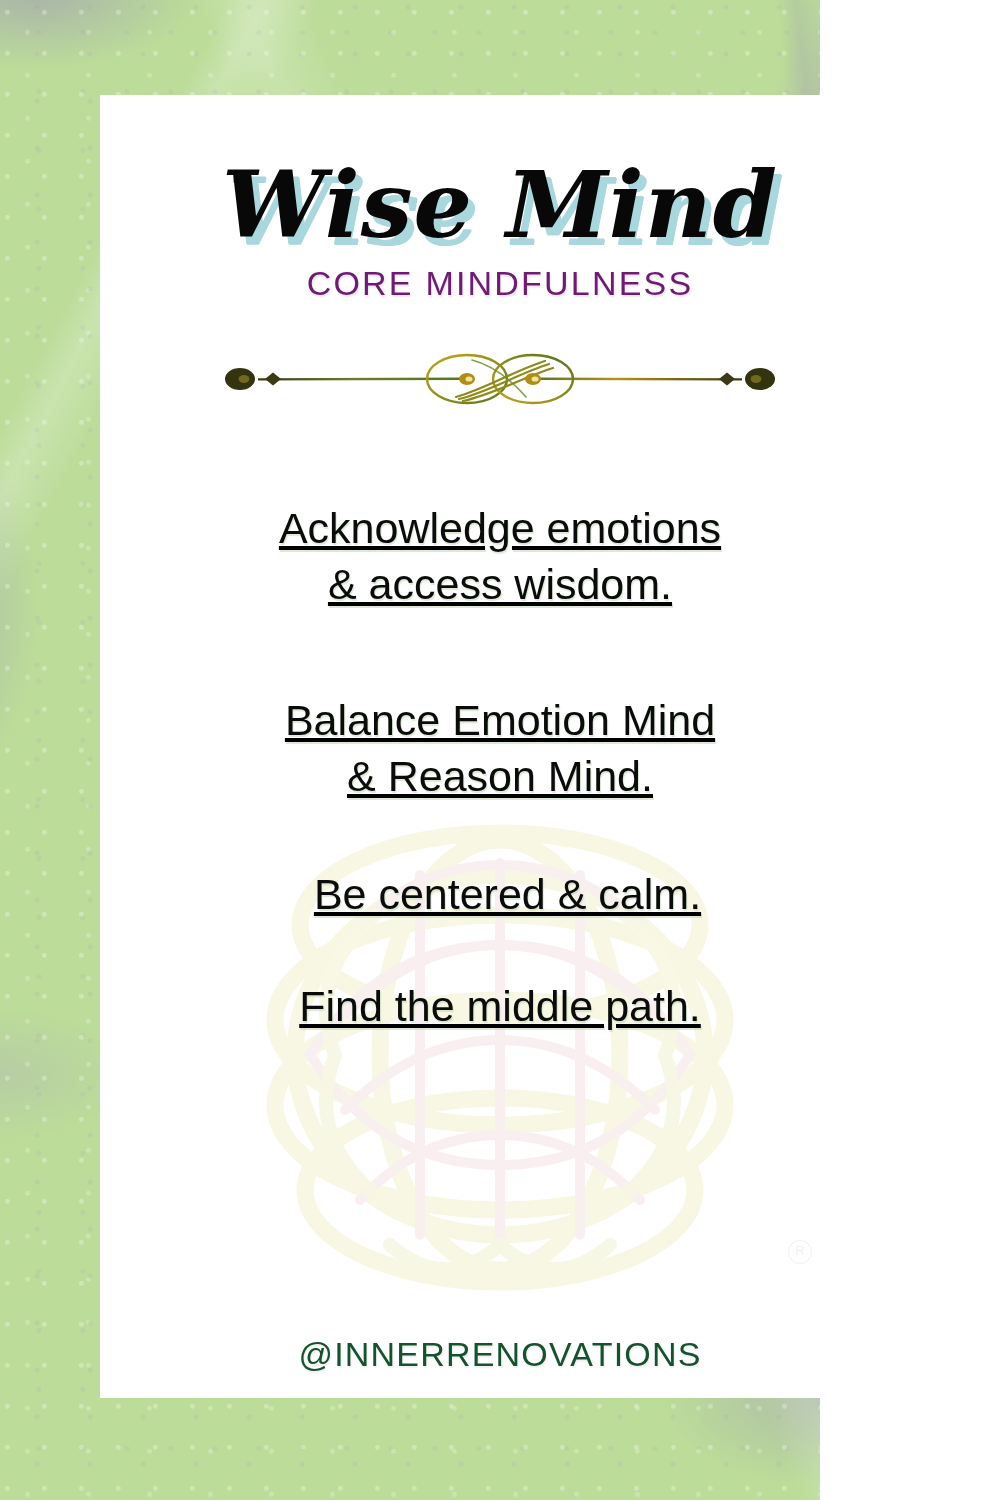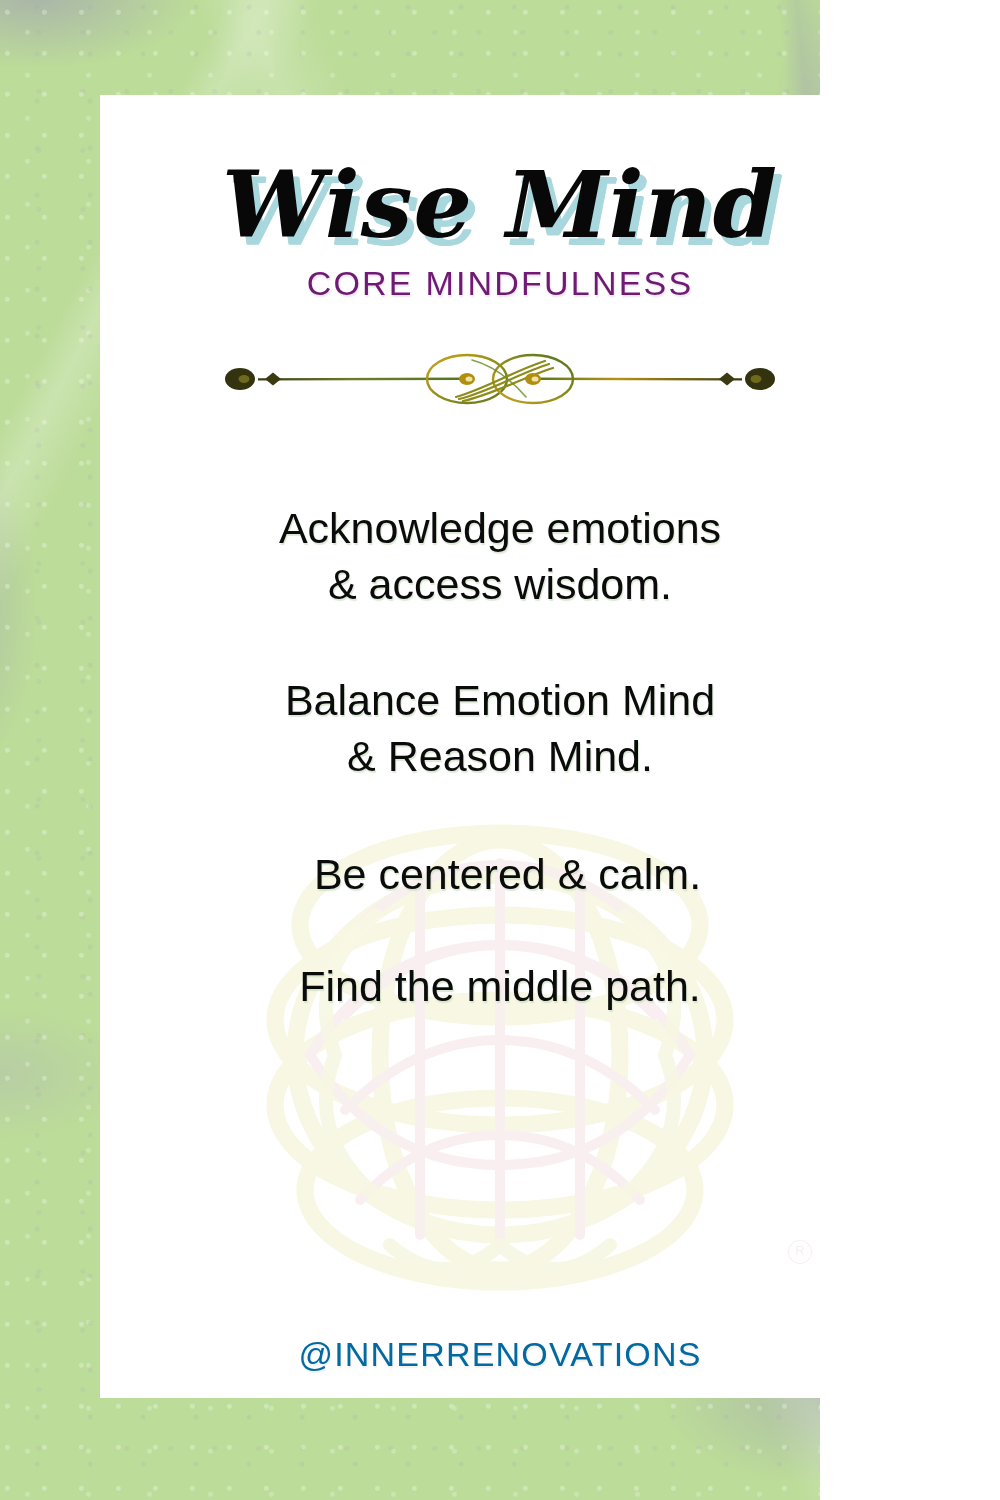--- a/index.html
+++ b/index.html
@@ -123,33 +123,34 @@
   }
   .divider svg { display: block; width: 100%; height: 100%; }
 
   
   .body-block {
     position: absolute;
     top: 406px;
     left: 0;
     right: 0;
     text-align: center;
+    text-decoration: underline;
   }
   .para {
     font-family: "Liberation Sans", sans-serif;
     font-weight: 400;
     font-size: 43px;
     line-height: 1.30;
     color: #0b0b0b;
     margin: 0;
     text-shadow: 1px 2px 1px rgba(190,215,180,0.55);
     white-space: pre-line;
   }
   .para.gap-1 { margin-top: 0; }
-  .para.gap-2 { margin-top: 60px; }
+  .para.gap-2 { margin-top: 80px; }
   .para.gap-3 { margin-top: 62px; padding-left: 15px; }
   .para.gap-4 { margin-top: 57px; }
 
   
   .reg-mark {
     position: absolute;
     left: 688px;
     top: 1145px;
     width: 22px;
     height: 22px;
@@ -165,21 +166,21 @@
   
   .handle {
     position: absolute;
     left: 0;
     right: 0;
     top: 1240px;
     text-align: center;
     font-family: "Liberation Sans", sans-serif;
     font-size: 34px;
     letter-spacing: 1.2px;
-    color: #0369a1;
+    color: #14532d;
     text-shadow: 1px 2px 2px rgba(0,0,0,0.07);
   }
 </style>
 </head>
 <body>
 
 <div id="poster">
 
   <div class="bg">
     <div class="bg-veins"></div>

